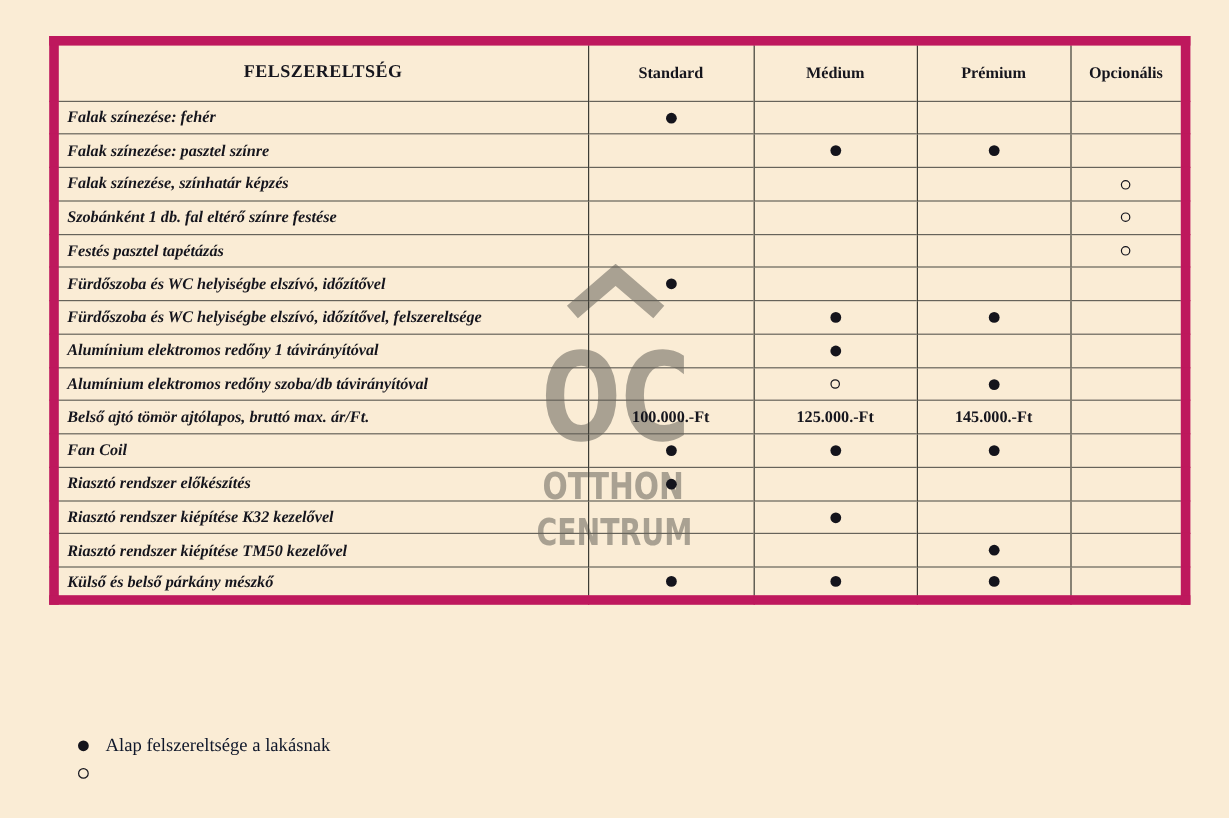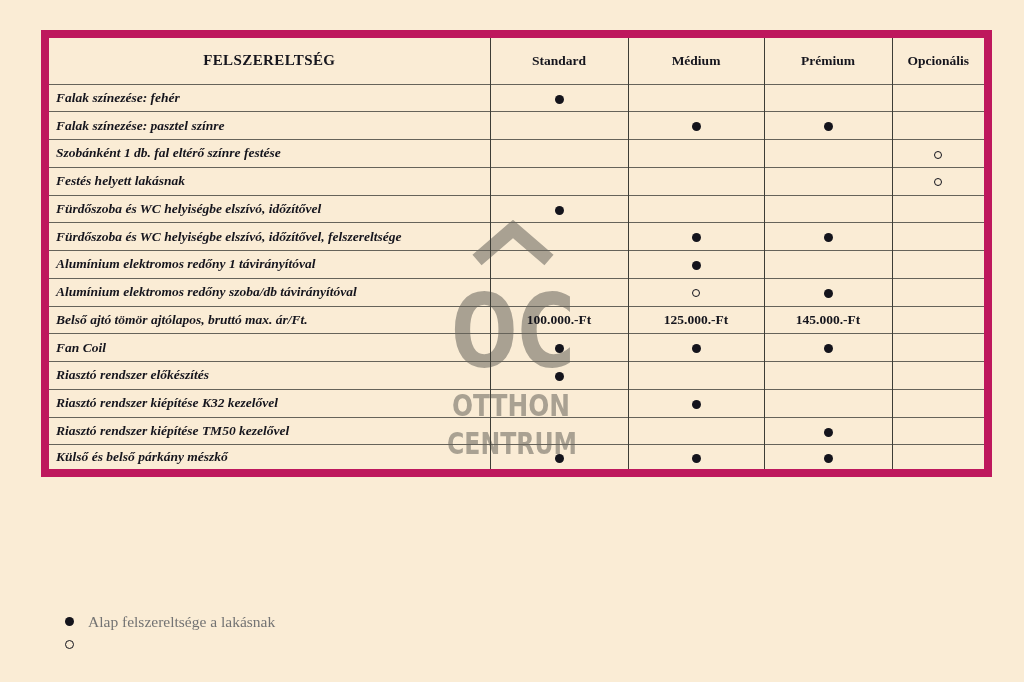--- a/index.html
+++ b/index.html
@@ -53,21 +53,21 @@
     background:#14141c;vertical-align:middle;
   }
   .dot-open{
     display:inline-block;width:6px;height:6px;border-radius:50%;
     border:1.7px solid #14141c;background:transparent;vertical-align:middle;
   }
 
   
   .legend{
     position:absolute;left:63px;top:610px;z-index:1;
-    font-size:15.5px;color:#737373;
+    font-size:15.5px;color:#0f172a;
   }
   .legend-row{display:flex;align-items:center;height:23px;}
   .legend-row .sym{width:12px;display:flex;justify-content:center;align-items:center;}
   .legend-row .sym .dot-filled{width:9px;height:9px;}
   .legend-row .sym .dot-open{width:7px;height:7px;border-width:1.5px;}
   .legend-row .txt{margin-left:13px;}
 </style>
 </head>
 <body>
 
@@ -108,28 +108,35 @@
           <td class="mark-cell"></td>
         </tr>
         <tr>
           <td class="label-cell">Falak színezése: pasztel színre</td>
           <td class="mark-cell"></td>
           <td class="mark-cell"><span class="dot-filled"></span></td>
           <td class="mark-cell"><span class="dot-filled"></span></td>
           <td class="mark-cell"></td>
         </tr>
         <tr>
+          <td class="label-cell">Falak színezése, színhatár képzés</td>
+          <td class="mark-cell"></td>
+          <td class="mark-cell"></td>
+          <td class="mark-cell"></td>
+          <td class="mark-cell"><span class="dot-open"></span></td>
+        </tr>
+        <tr>
           <td class="label-cell">Szobánként 1 db. fal eltérő színre festése</td>
           <td class="mark-cell"></td>
           <td class="mark-cell"></td>
           <td class="mark-cell"></td>
           <td class="mark-cell"><span class="dot-open"></span></td>
         </tr>
         <tr>
-          <td class="label-cell">Festés helyett lakásnak</td>
+          <td class="label-cell">Festés pasztel tapétázás</td>
           <td class="mark-cell"></td>
           <td class="mark-cell"></td>
           <td class="mark-cell"></td>
           <td class="mark-cell"><span class="dot-open"></span></td>
         </tr>
         <tr>
           <td class="label-cell">Fürdőszoba és WC helyiségbe elszívó, időzítővel</td>
           <td class="mark-cell"><span class="dot-filled"></span></td>
           <td class="mark-cell"></td>
           <td class="mark-cell"></td>

